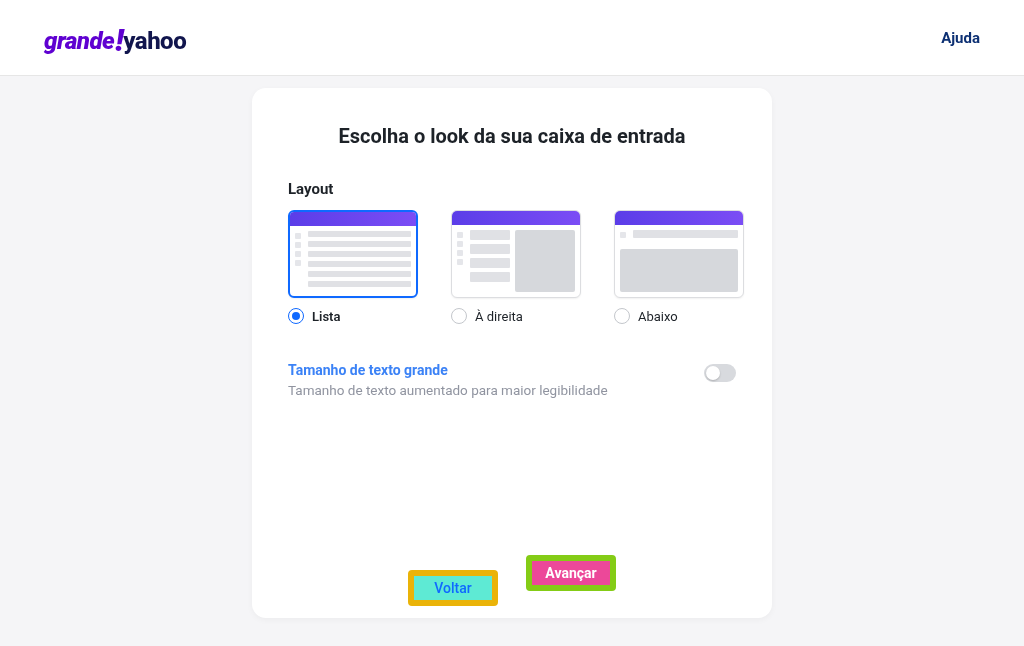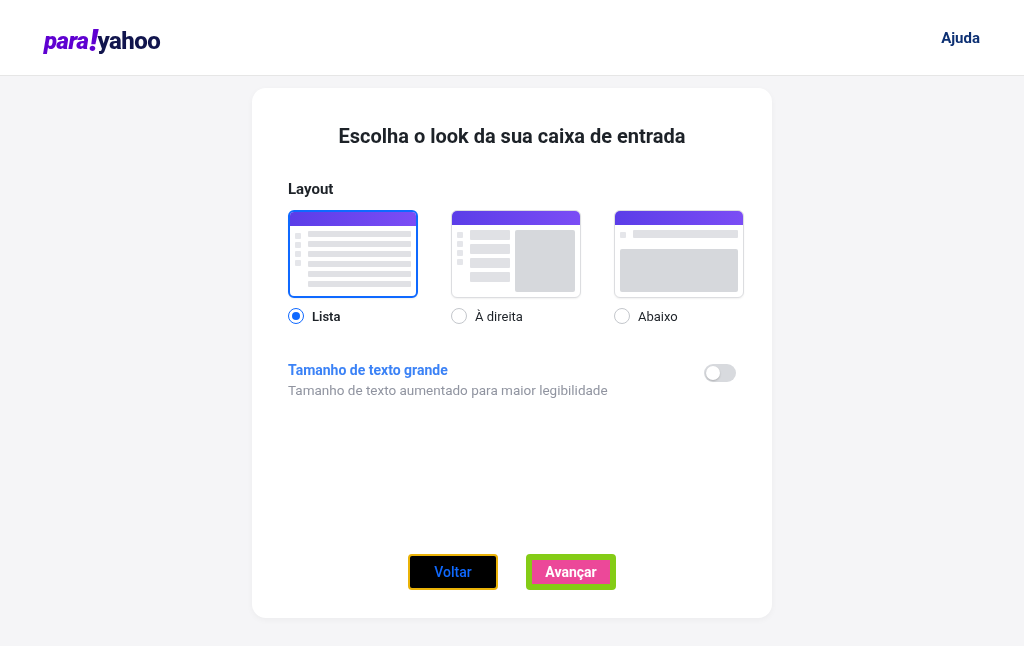--- a/index.html
+++ b/index.html
@@ -58,21 +58,21 @@
     .card-wrap {
       display: flex;
       justify-content: center;
       padding-top: 12px;
     }
     .card {
       width: 520px;
       background: #fff;
       border-radius: 14px;
       box-shadow: 0 2px 6px rgba(0,0,0,0.04);
-      padding: 36px 36px 28px 36px;
+      padding: 36px 36px 12px 36px;
       min-height: 530px;
       display: flex;
       flex-direction: column;
     }
     .card-title {
       text-align: center;
       font-size: 20px;
       font-weight: 700;
       color: #1d2228;
       margin-bottom: 32px;
@@ -257,37 +257,38 @@
       height: 36px;
       border-radius: 4px;
       font-size: 14px;
       font-weight: 500;
       cursor: pointer;
       display: flex;
       align-items: center;
       justify-content: center;
     }
     .btn-secondary {
-      background: #000000;
+      background: #5eead4;
       color: #0f69ff;
-      border: 2px solid #eab308;
+      border: 6px solid #eab308;
+      margin-top: 15px;
     }
     .btn-primary {
       background: #ec4899;
       color: #fff;
       border: 6px solid #84cc16;
       font-weight: bold;
     }
   </style>
 </head>
 <body>
 
 <div class="header">
   <div class="logo">
-    <span class="logo-yahoo">para</span>
+    <span class="logo-yahoo">grande</span>
     <span class="logo-bang">!</span>
     <span class="logo-mail">yahoo</span>
   </div>
   <div class="help-link">Ajuda</div>
 </div>
 
 <div class="card-wrap">
   <div class="card">
     <h2 class="card-title">Escolha o look da sua caixa de entrada</h2>
 

